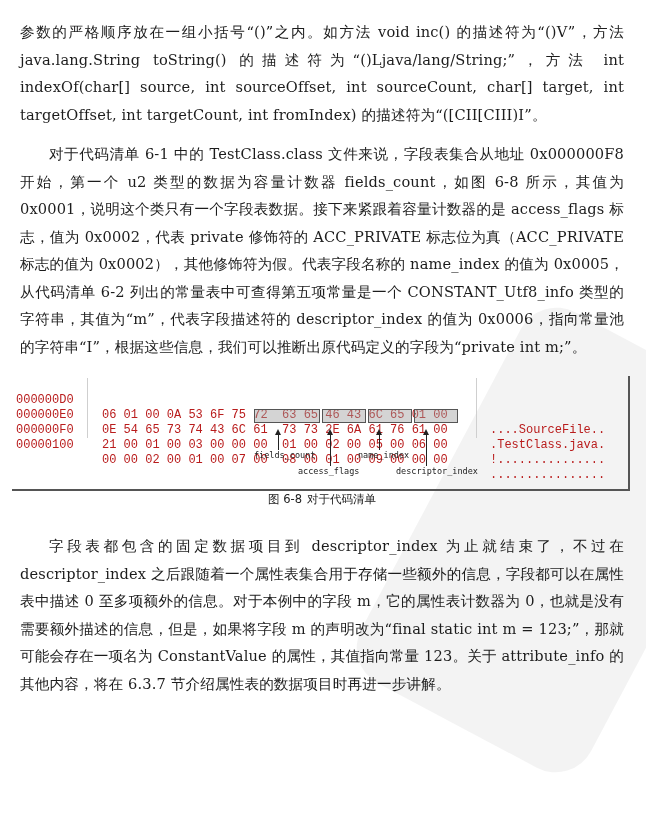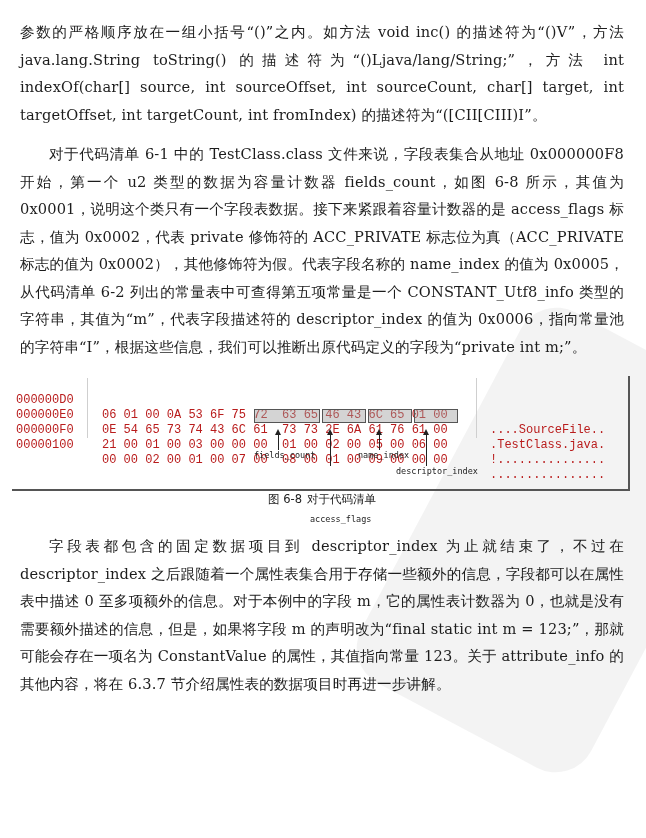--- a/index.html
+++ b/index.html
@@ -90,21 +90,21 @@
 
     <div class="hl" style="left:246px; width:66px;"></div>
     <div class="hl" style="left:314px; width:44px;"></div>
     <div class="hl" style="left:360px; width:44px;"></div>
     <div class="hl" style="left:406px; width:44px;"></div>
 
     <div class="arrow" style="left:270px; top:62px; height:16px;"></div>
     <div class="lbl" style="left:246px; top:78px;">fields_count</div>
 
     <div class="arrow" style="left:322px; top:62px; height:32px;"></div>
-    <div class="lbl" style="left:302px; top:94px;margin-top:48px;">access_flags</div>
+    <div class="lbl" style="left:290px; top:94px;">access_flags</div>
 
     <div class="arrow" style="left:371px; top:62px; height:16px;"></div>
     <div class="lbl" style="left:350px; top:78px;">name_index</div>
 
     <div class="arrow" style="left:418px; top:62px; height:32px;"></div>
     <div class="lbl" style="left:388px; top:94px;text-align:center;">descriptor_index</div>
 
     <div class="rightbar"></div>
     <div class="bottombar"></div>
 

